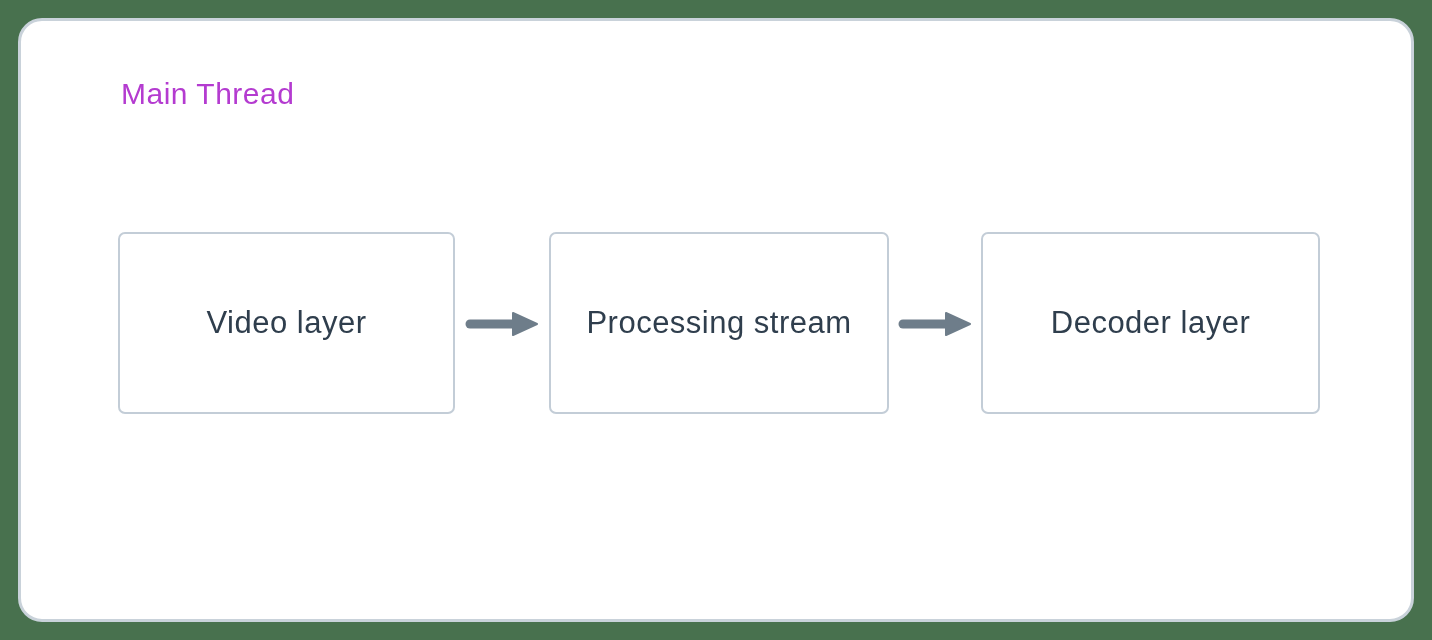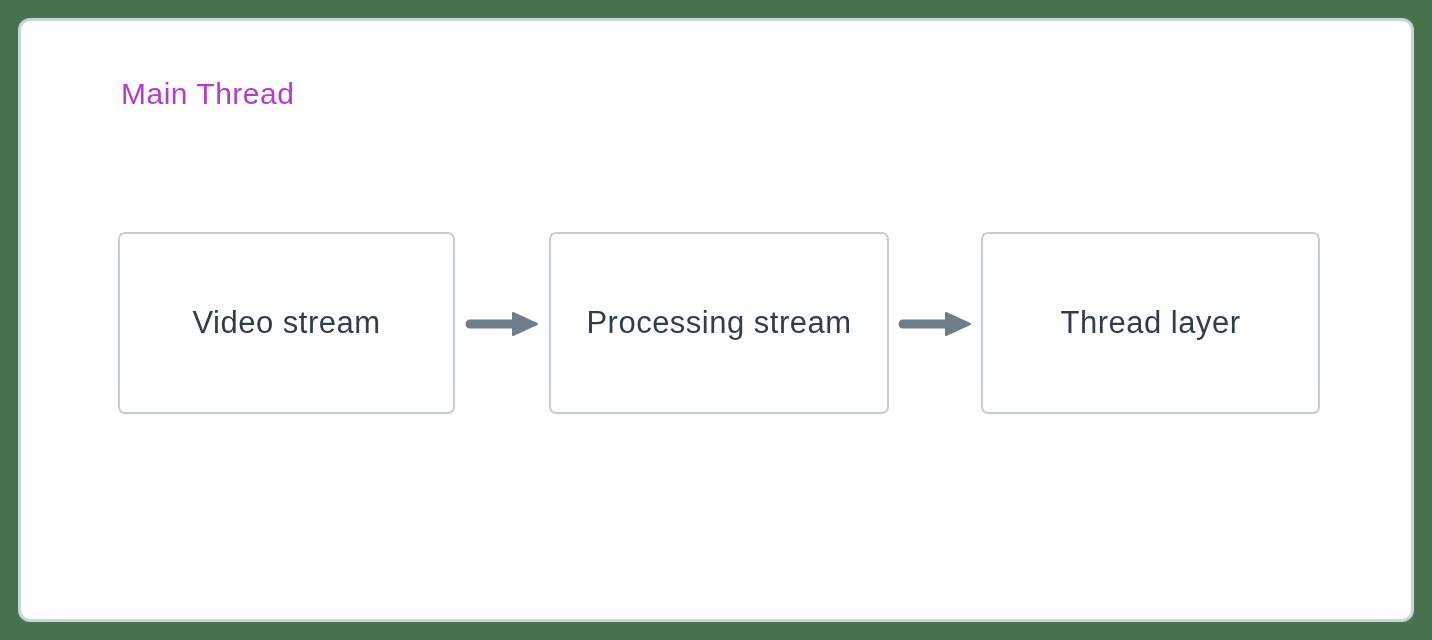--- a/index.html
+++ b/index.html
@@ -20,21 +20,21 @@
     overflow: hidden;
   }
   .card {
     position: absolute;
     left: 18px;
     top: 18px;
     width: 1396px;
     height: 604px;
     background: var(--card-bg);
     border: 3px solid var(--card-border);
-    border-radius: 12px;
+    border-radius: 24px;
   }
   .panel-title {
     position: absolute;
     left: 100px;
     top: 56px;
     font-size: 30px;
     font-weight: 400;
     color: var(--title);
     letter-spacing: 0.5px;
     white-space: nowrap;
@@ -71,21 +71,21 @@
   .arrow svg { display: block; width: 100%; height: 100%; }
 </style>
 </head>
 <body>
 
 <div class="card">
 
   <div class="panel-title">Main Thread</div>
 
   <div class="node node-1">
-    <span class="node-label">Video stream</span>
+    <span class="node-label">Video layer</span>
   </div>
 
   <div class="arrow arrow-1">
     <svg viewBox="0 0 74 28" xmlns="http://www.w3.org/2000/svg" aria-hidden="true">
       <line x1="5" y1="14" x2="50" y2="14" stroke="var(--arrow)" stroke-width="9" stroke-linecap="round"></line>
       <path d="M48 3 L72 14 L48 25 Z" fill="var(--arrow)" stroke="var(--arrow)" stroke-width="2" stroke-linejoin="round"></path>
     </svg>
   </div>
 
   <div class="node node-2">
@@ -93,16 +93,16 @@
   </div>
 
   <div class="arrow arrow-2">
     <svg viewBox="0 0 74 28" xmlns="http://www.w3.org/2000/svg" aria-hidden="true">
       <line x1="5" y1="14" x2="50" y2="14" stroke="var(--arrow)" stroke-width="9" stroke-linecap="round"></line>
       <path d="M48 3 L72 14 L48 25 Z" fill="var(--arrow)" stroke="var(--arrow)" stroke-width="2" stroke-linejoin="round"></path>
     </svg>
   </div>
 
   <div class="node node-3">
-    <span class="node-label">Thread layer</span>
+    <span class="node-label">Decoder layer</span>
   </div>
 
 </div>
 
 </body></html>

